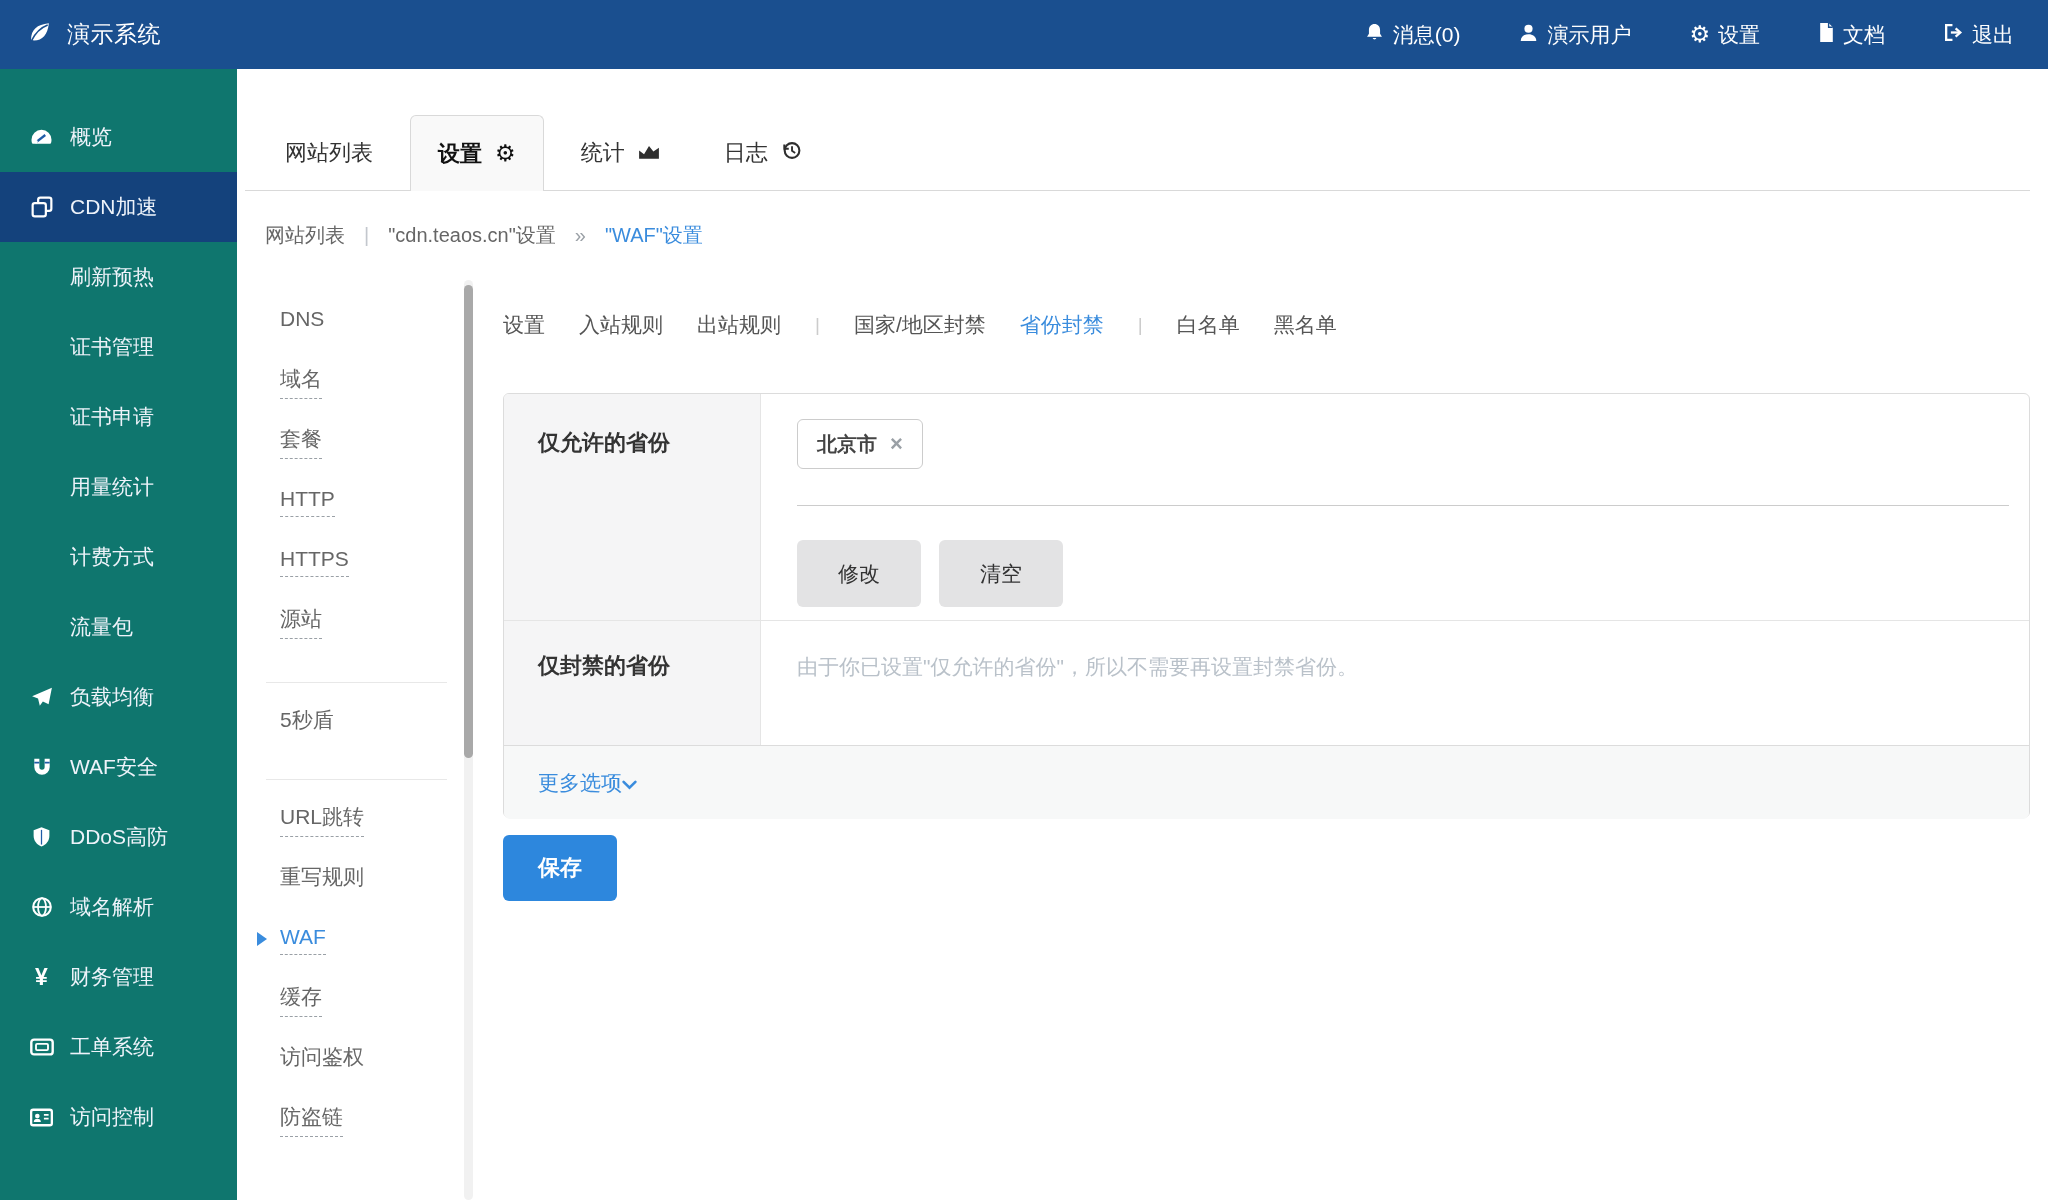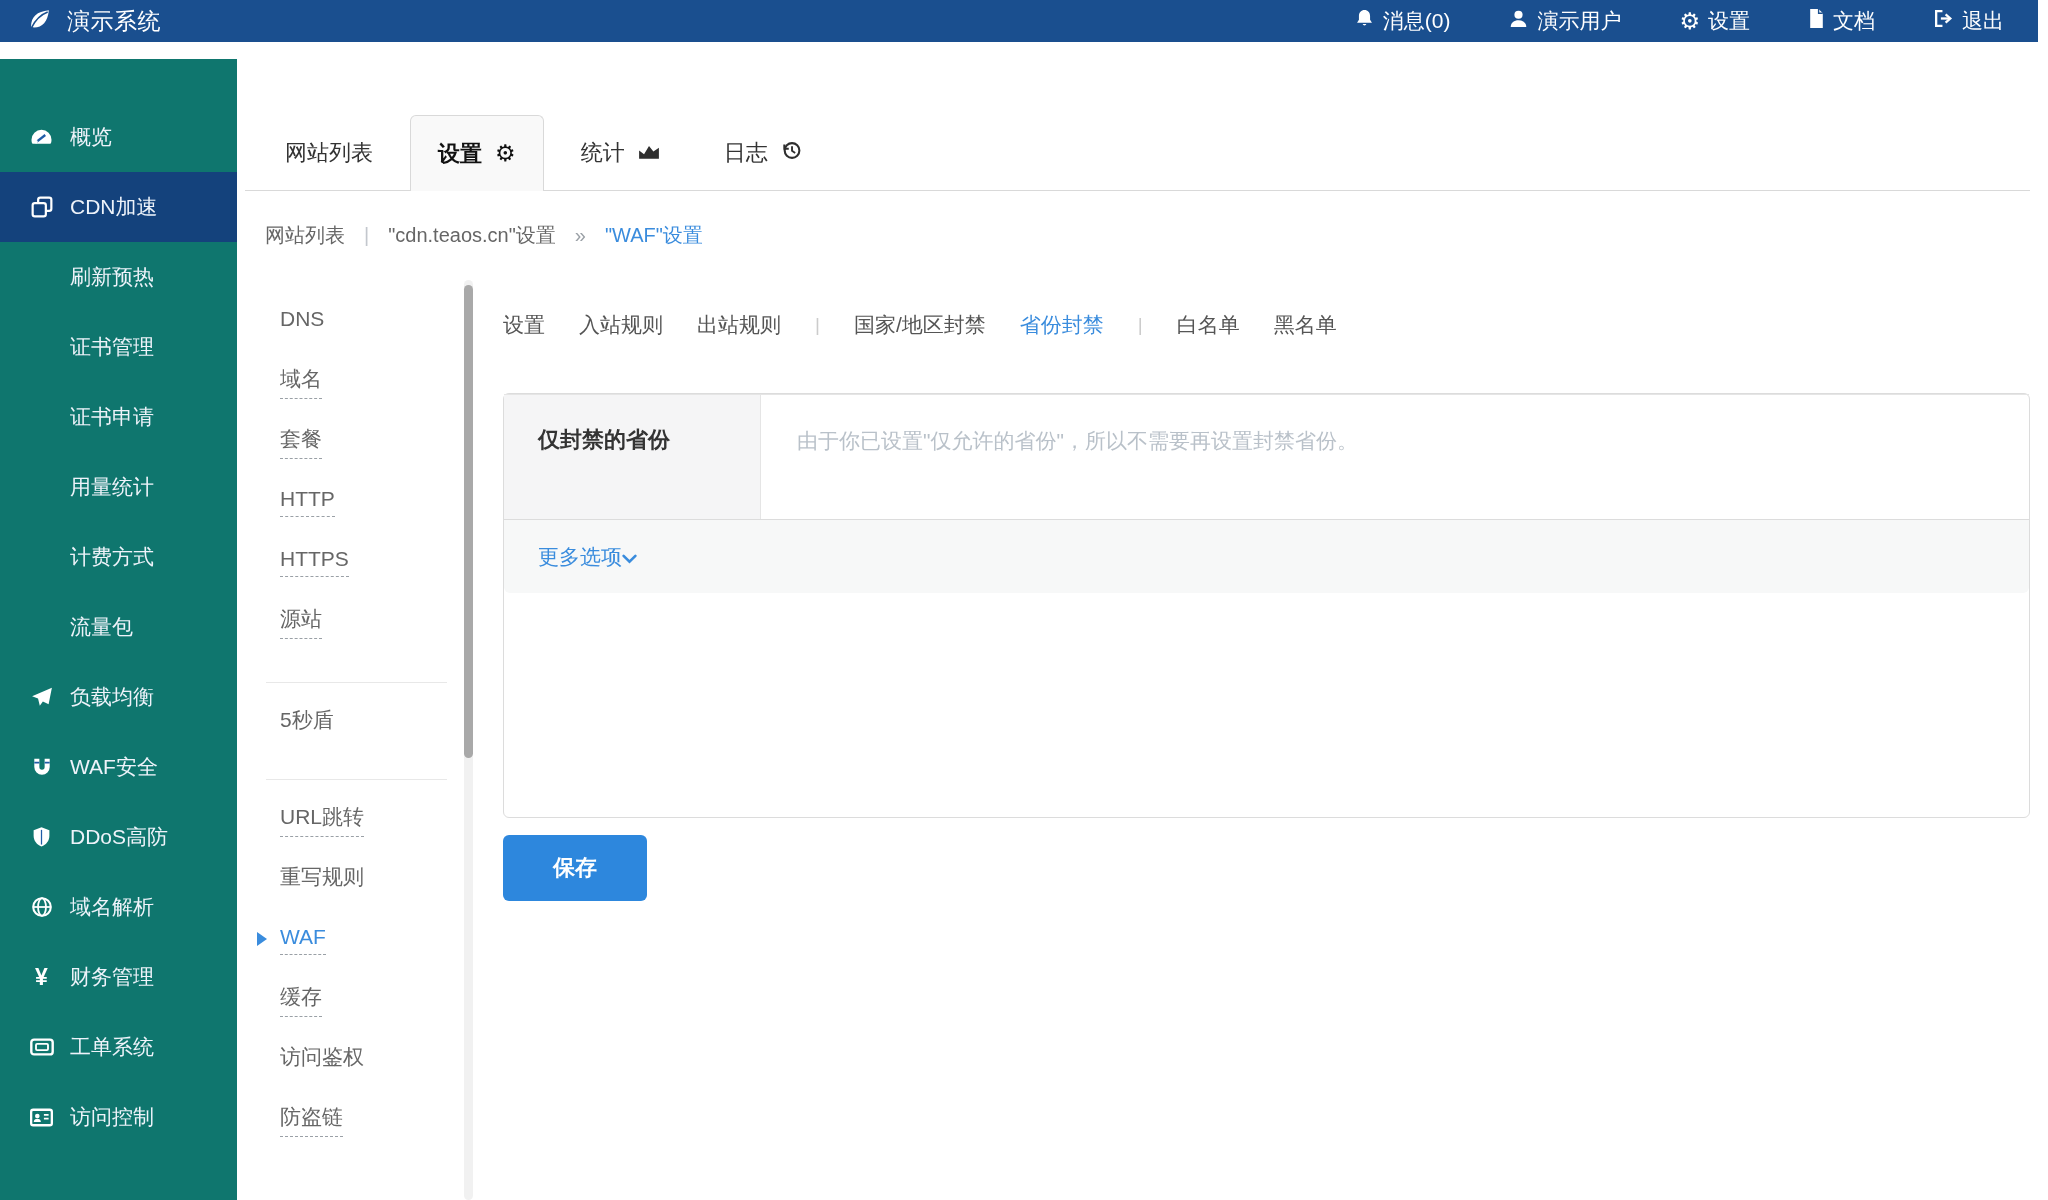--- a/index.html
+++ b/index.html
@@ -1,20 +1,20 @@
 <!DOCTYPE html>
 <html><head>
 <meta charset="utf-8">
 <style>
   html,body{margin:0;padding:0;background:#e9e9e9}
   #app{position:relative;width:2048px;height:1200px;background:#fff;overflow:hidden;
        font-family:"Liberation Sans","DejaVu Sans",sans-serif;-webkit-font-smoothing:antialiased}
 
   
-  #topbar{position:absolute;left:0;top:0;right:10px;height:42px;background:#1a4f8f;
+  #topbar{position:absolute;left:0;top:0;right:0;height:69px;background:#1a4f8f;
           display:flex;align-items:center;justify-content:space-between;color:#fff;z-index:10}
   .brand{display:flex;align-items:center;gap:14px;padding-left:26px;font-size:23px;letter-spacing:.5px}
   .top-menu{display:flex;align-items:center;gap:58px;padding-right:34px}
   .tm-item{display:flex;align-items:center;gap:8px;font-size:21px;color:#fff;cursor:pointer;white-space:nowrap}
   .uni-gear{font-size:23px;line-height:1}
 
   
   #sidebar{position:absolute;left:0;top:59px;bottom:0;width:237px;background:#0f766e;
            padding-top:43px;box-sizing:border-box}
   .sb-item{height:70px;display:flex;align-items:center;color:#eef3fa;font-size:21px;cursor:pointer;white-space:nowrap}
@@ -78,21 +78,21 @@
   .tag .x{margin-left:13px;color:#9aa0a6;font-size:22px;font-weight:bold;cursor:pointer;line-height:1}
   .inputline{border-bottom:1px solid #ccc;margin-top:36px}
   .btnrow{display:flex;gap:18px;margin-top:34px}
   .gbtn{width:124px;height:67px;background:#e3e3e4;border:none;border-radius:6px;font-size:21px;color:#333;
         cursor:pointer;font-family:inherit}
   .note{font-size:21px;color:#b9c1c9}
   .pfooter{height:73px;background:#f7f8f8;border-top:1px solid #dcdcdc;display:flex;align-items:center;
            padding-left:34px;border-radius:0 0 6px 6px}
   .more{display:flex;align-items:center;color:#3a8cdd;font-size:21px;cursor:pointer}
 
-  #save{position:absolute;left:0;top:530px;width:144px;height:66px;background:#2d87dd;color:#fff;border:none;
+  #save{position:absolute;left:0;top:530px;width:114px;height:66px;background:#2d87dd;color:#fff;border:none;
         border-radius:6px;font-size:22px;font-weight:bold;cursor:pointer;font-family:inherit}
 </style>
 </head>
 <body>
 
 <div id="app">
 
   <header id="topbar">
     <div class="brand">
       <span>
@@ -344,20 +344,34 @@
         <span class="wt">出站规则</span>
         <span class="wt-sep">|</span>
         <span class="wt">国家/地区封禁</span>
         <span class="wt active">省份封禁</span>
         <span class="wt-sep">|</span>
         <span class="wt">白名单</span>
         <span class="wt">黑名单</span>
       </div>
 
       <div id="panel">
+        <div class="prow prow1">
+          <div class="plabel">仅允许的省份</div>
+          <div class="pcontent">
+            <span class="tag">
+              <span>北京市</span>
+              <span class="x">×</span>
+            </span>
+            <div class="inputline"></div>
+            <div class="btnrow">
+              <button class="gbtn">修改</button>
+              <button class="gbtn">清空</button>
+            </div>
+          </div>
+        </div>
         <div class="prow prow2">
           <div class="plabel">仅封禁的省份</div>
           <div class="pcontent">
             <div class="note">由于你已设置"仅允许的省份"，所以不需要再设置封禁省份。</div>
           </div>
         </div>
         <div class="pfooter">
           <div class="more">
             <span>更多选项</span>
             <span>

